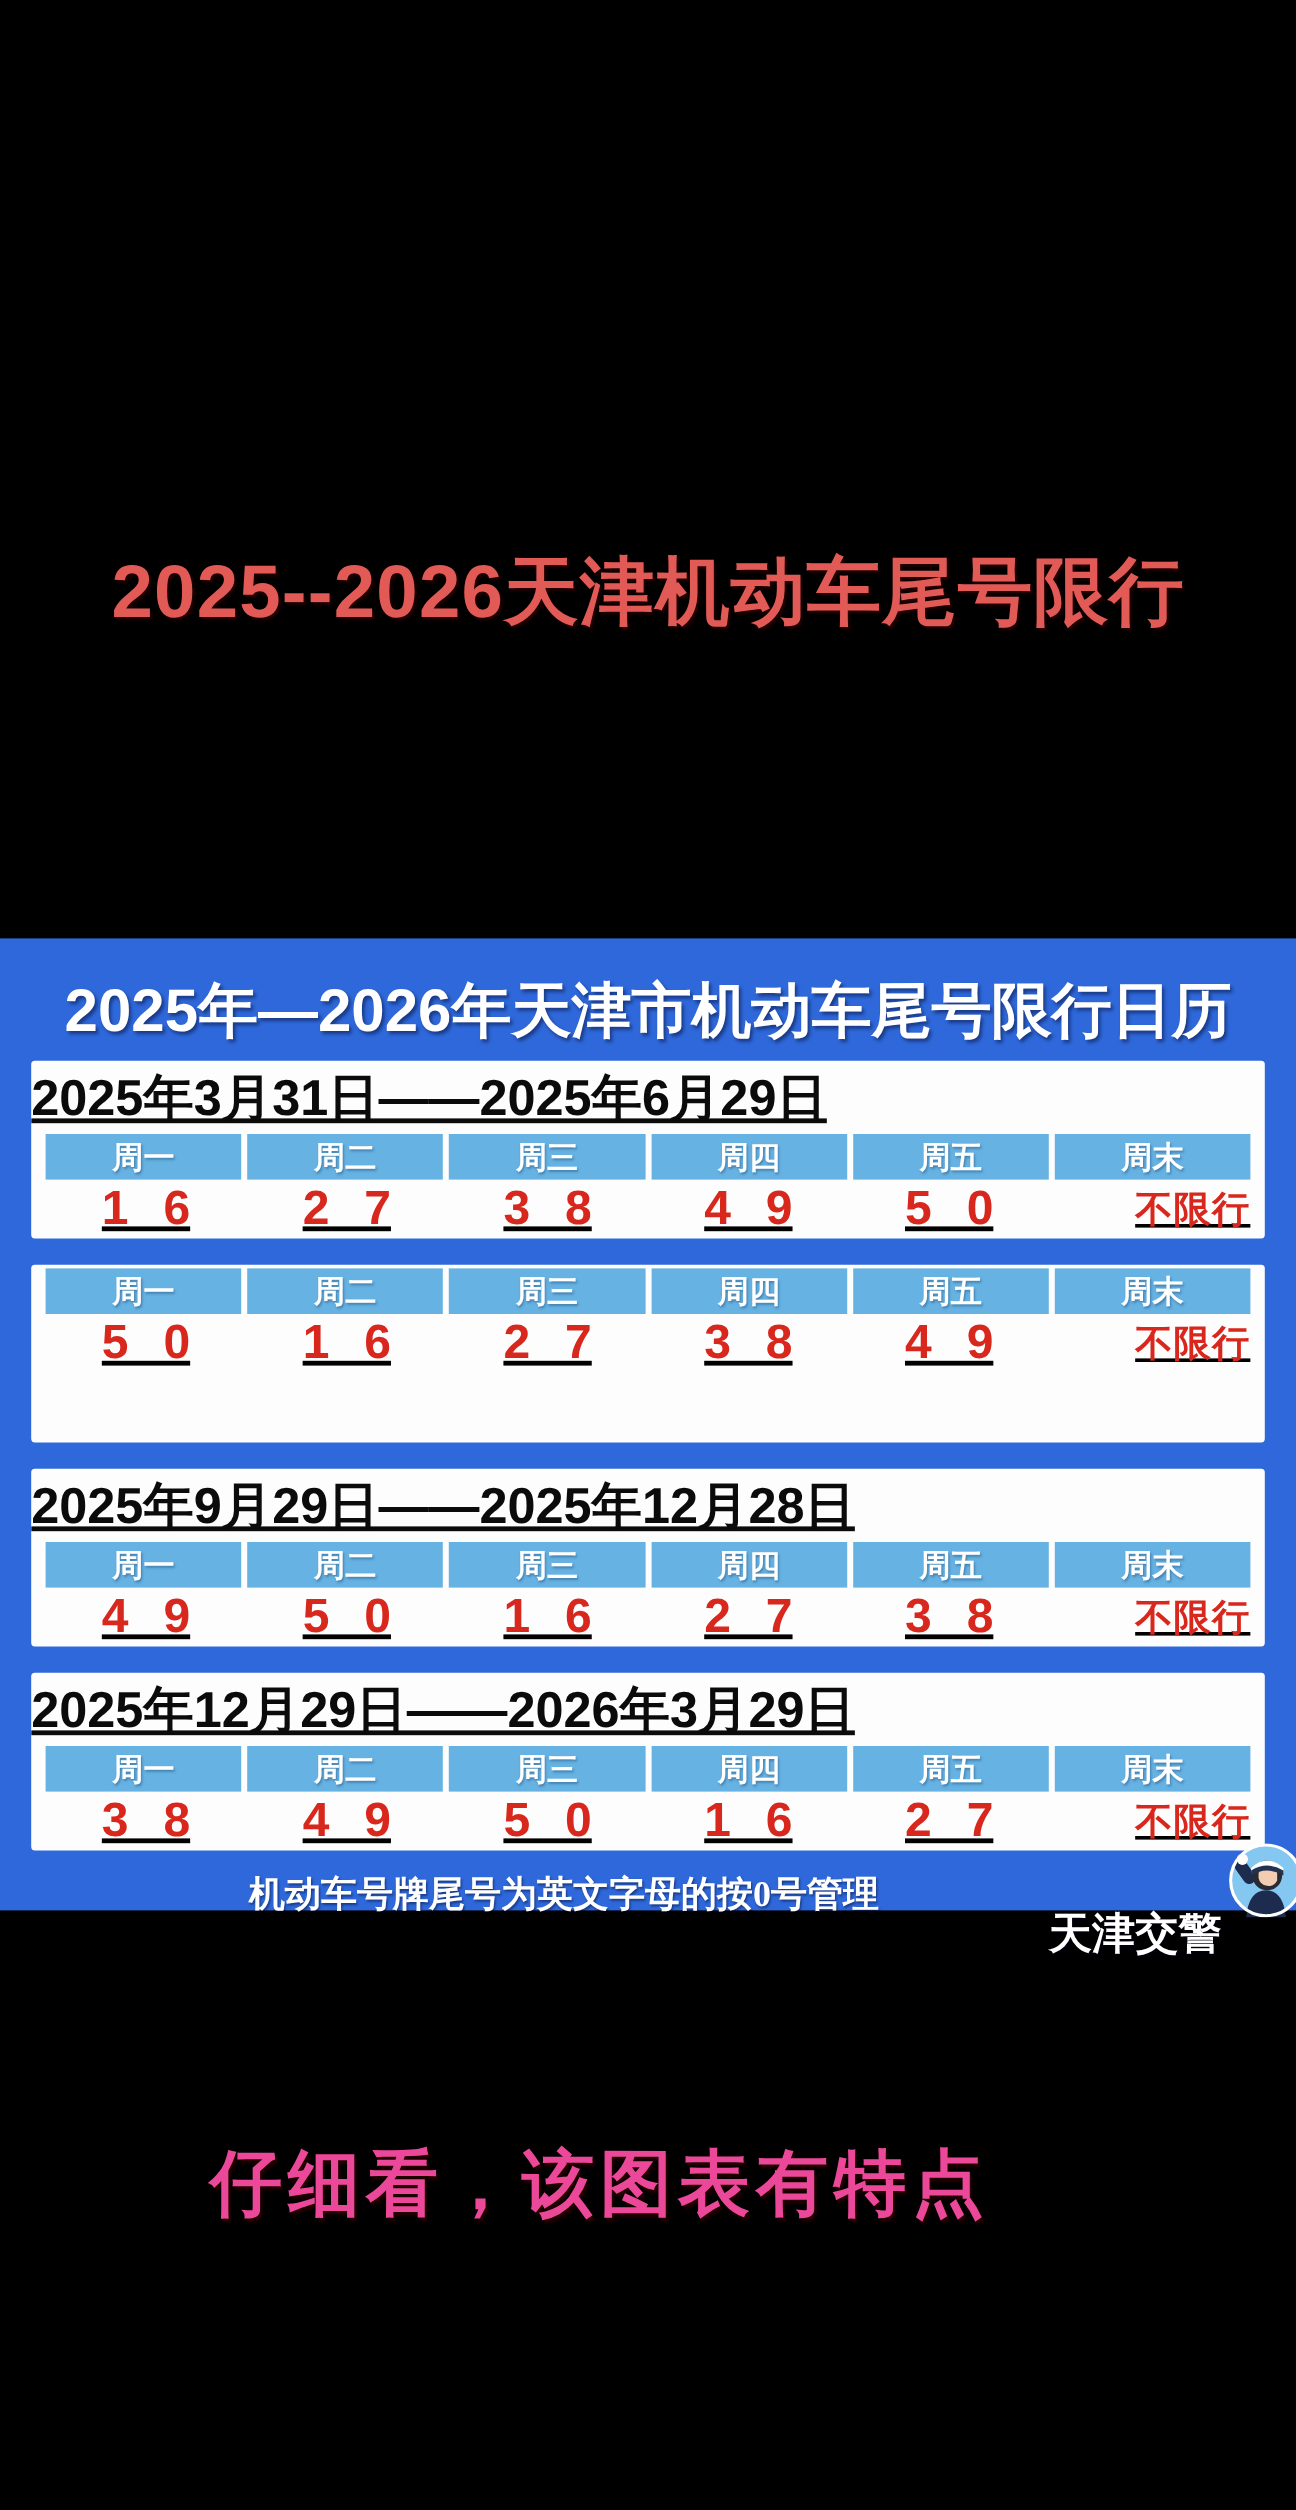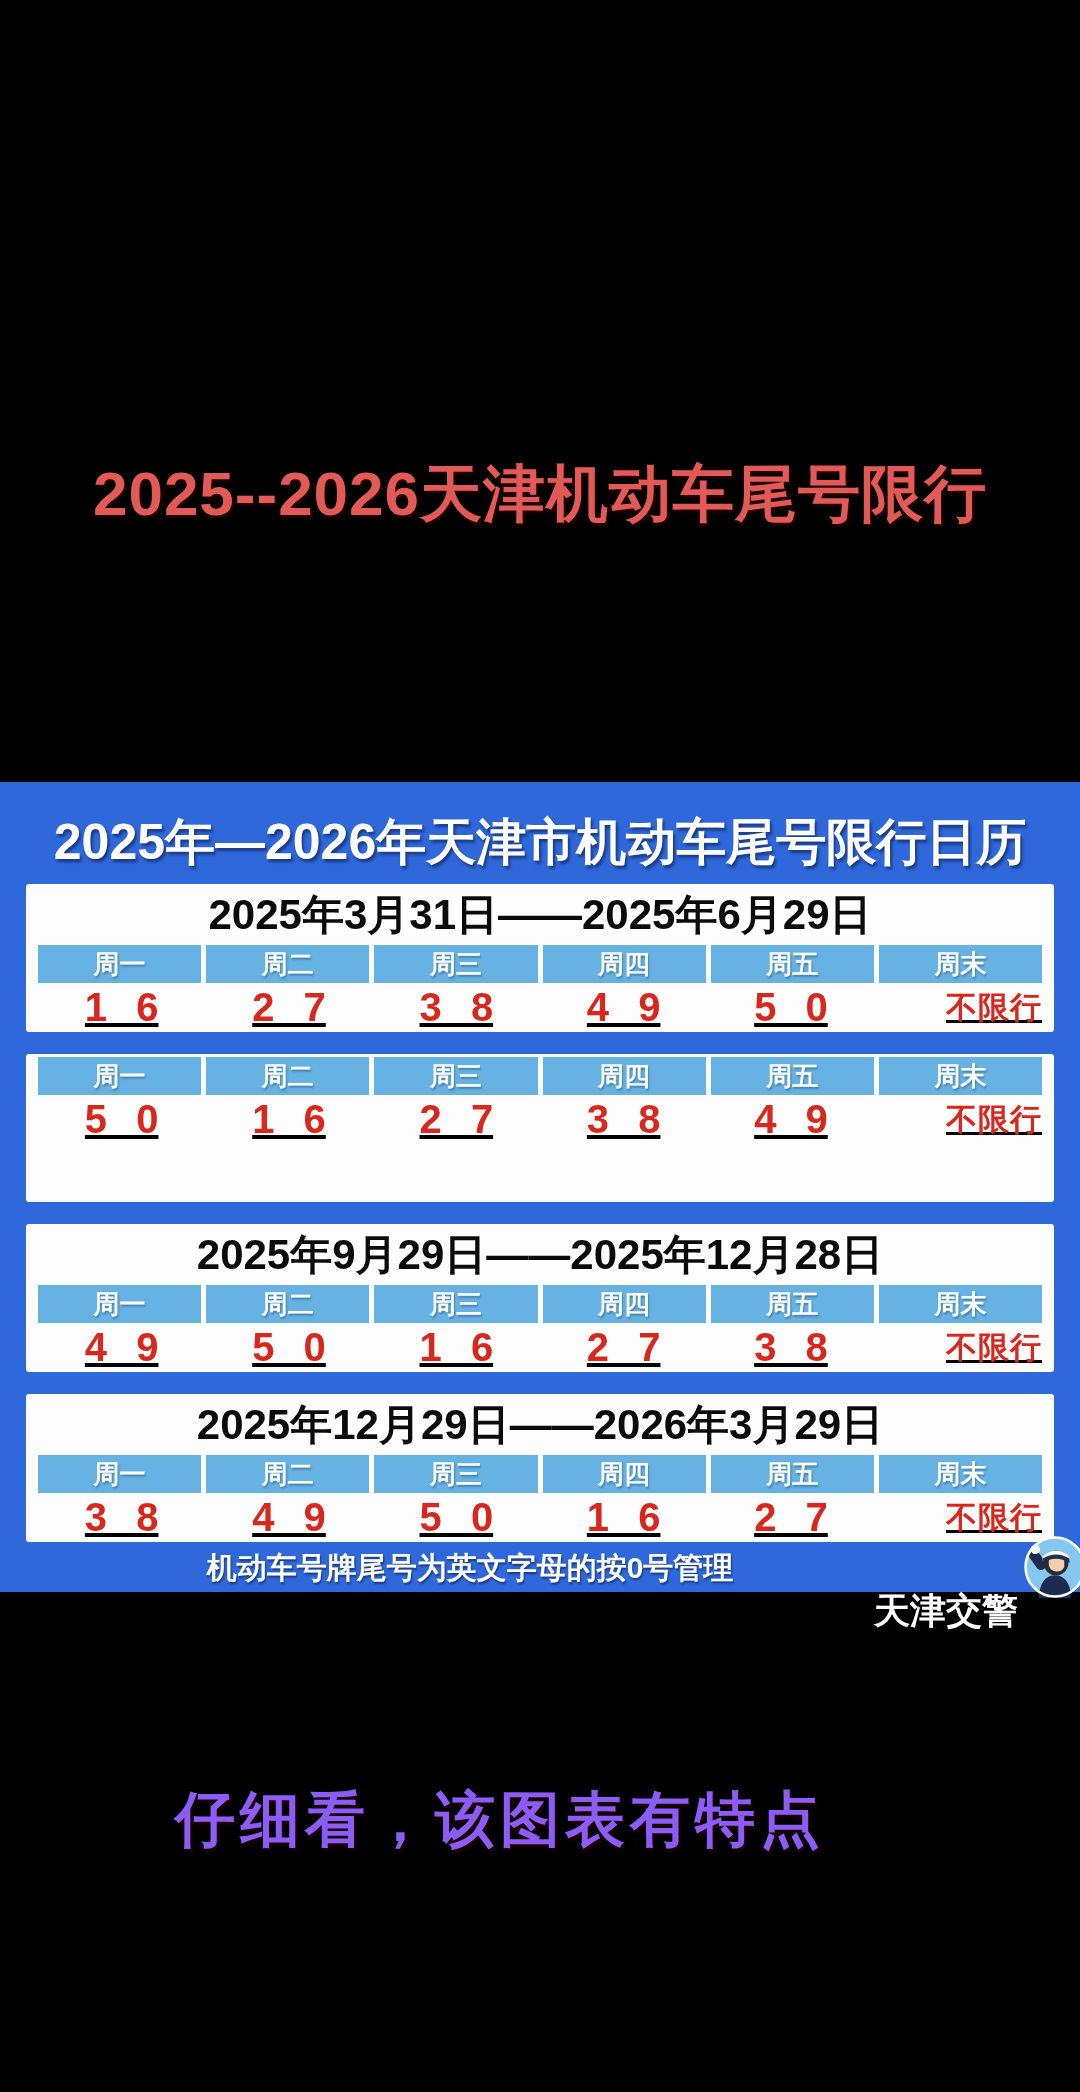--- a/index.html
+++ b/index.html
@@ -45,24 +45,25 @@
     height:148px;
     background:#fdfdfe;
     border-radius:3px;
     box-sizing:border-box;
     overflow:hidden;
   }
   .card.first{margin-top:8px;}
   .period{
     padding-top:4px;
     height:54px;line-height:54px;
-    text-align:center;
+    text-align:left;
     color:#0b0b0b;
     font-size:42px;font-weight:900;
     white-space:nowrap;
+    text-decoration:underline;
   }
   .day-row{
     display:flex;gap:5px;
     margin:3px 12px 0 12px;
     height:38px;
   }
   .day-cell{
     flex:1;
     background:#66b2e3;
     color:#ffffff;
@@ -89,46 +90,47 @@
     font-size:31px;
     word-spacing:0;
     letter-spacing:1px;
     text-align:right;
   }
   .panel-footer{
     position:relative;
     height:62px;
   }
   .footer-note{
-    position:absolute;left:0;right:140px;top:6px;
+    position:absolute;left:0;right:140px;top:16px;
     text-align:center;
     color:#ffffff;
     font-size:30px;font-weight:700;
     text-shadow:1px 2px 2px rgba(0,0,30,.45);
     white-space:nowrap;
+    font-family:Liberation Serif, serif;
   }
   .brand{
     position:absolute;right:62px;top:8px;
     color:#ffffff;
     font-size:36px;font-weight:900;
     text-shadow:1px 2px 2px rgba(0,0,30,.5);
     white-space:nowrap;
     margin-top:37px;
   }
   .avatar{
     position:absolute;right:-6px;top:-6px;
     width:62px;height:62px;
   }
   
   .bottom-caption{
     position:absolute;top:1782px;left:0;width:1080px;
     box-sizing:border-box;
     padding-right:80px;
     text-align:center;
-    color:#8b5cf6;
+    color:#ec4899;
     font-size:60px;font-weight:900;
     letter-spacing:5px;
     line-height:76px;
     text-shadow:2px 3px 2px rgba(60,0,0,.55);
     white-space:nowrap;
   }
 </style>
 </head>
 <body>
 

